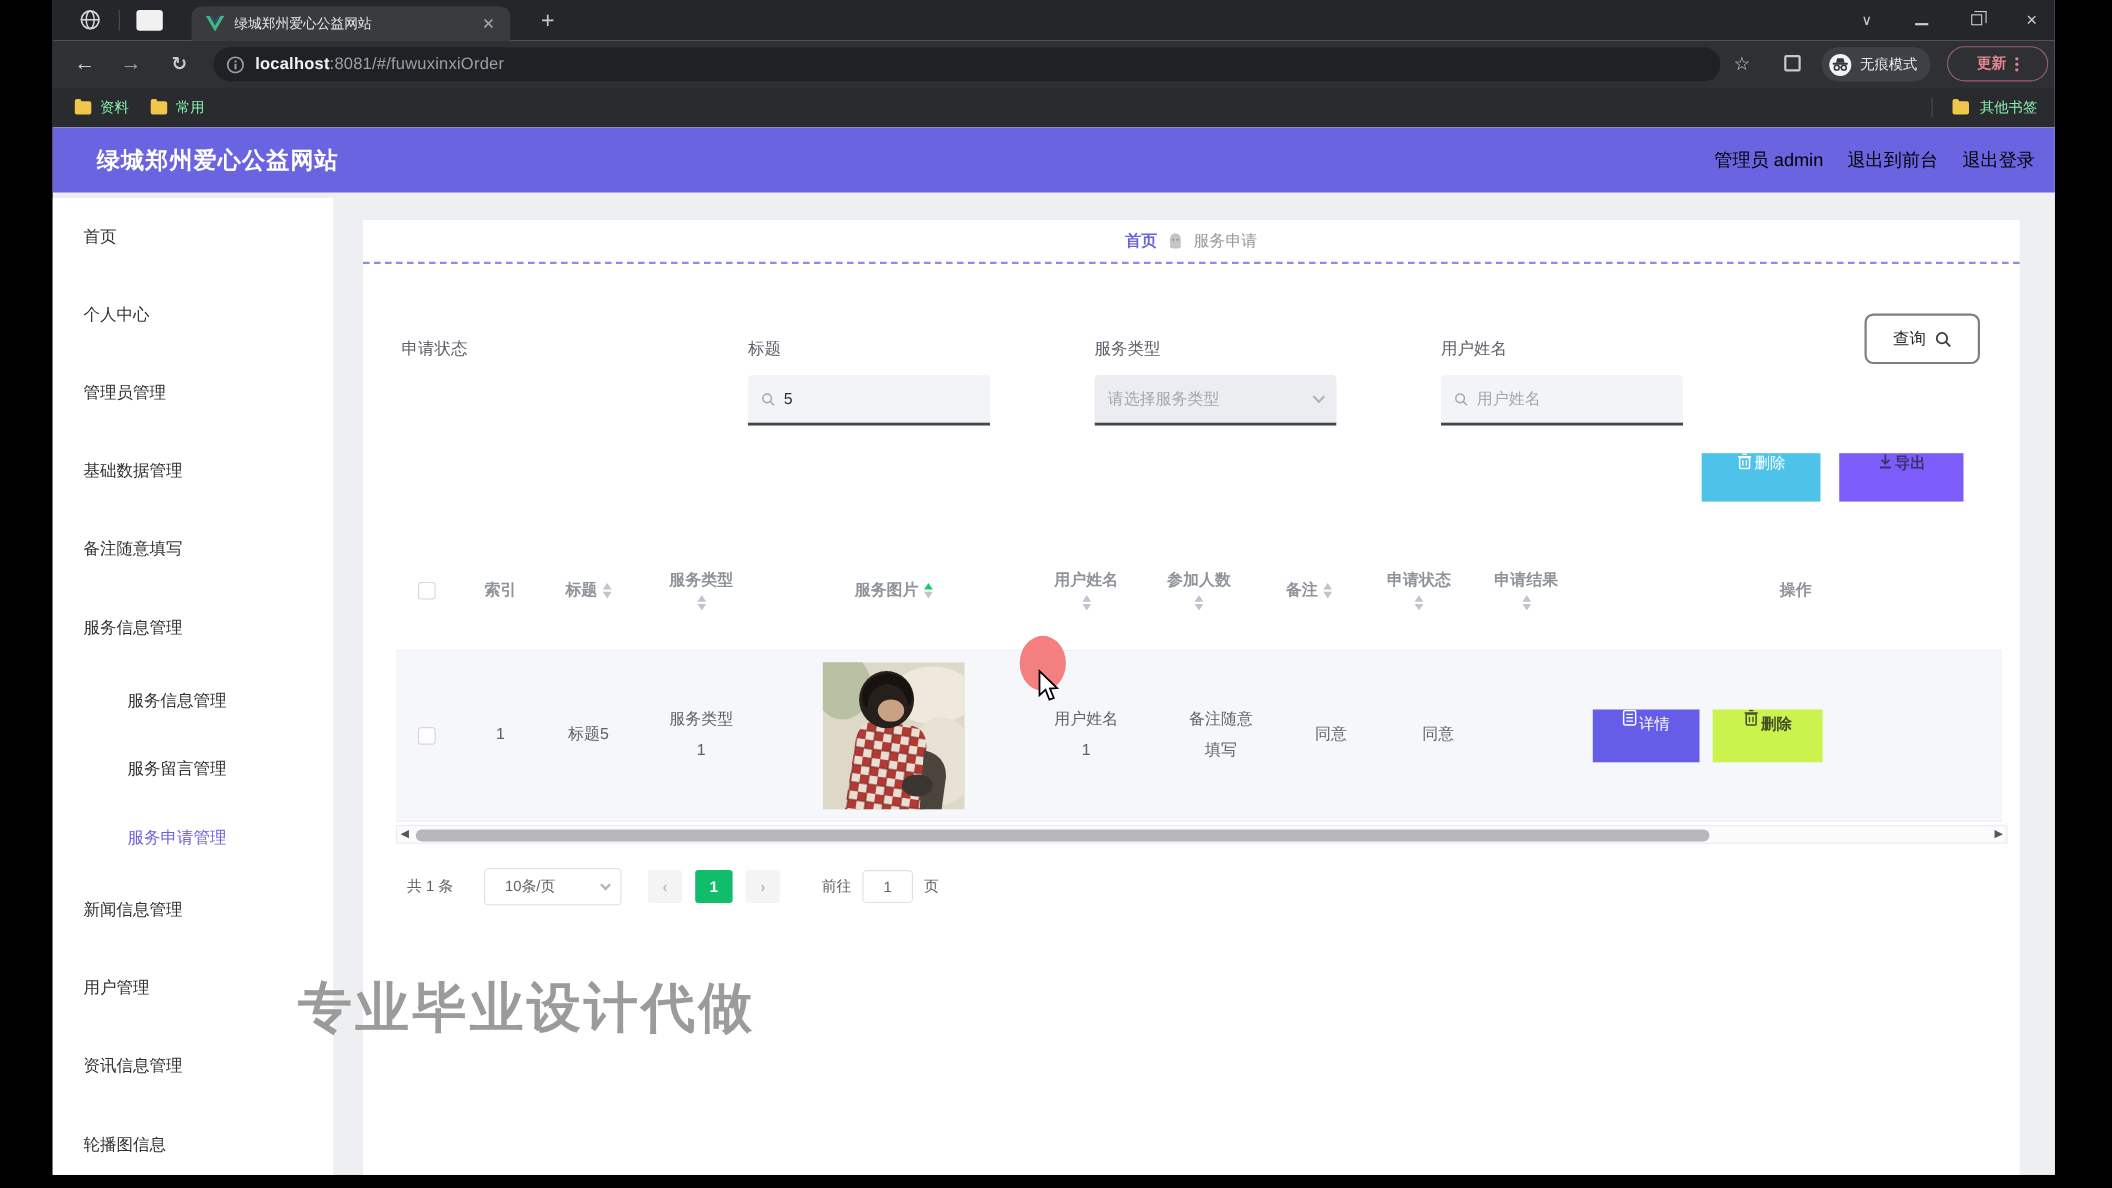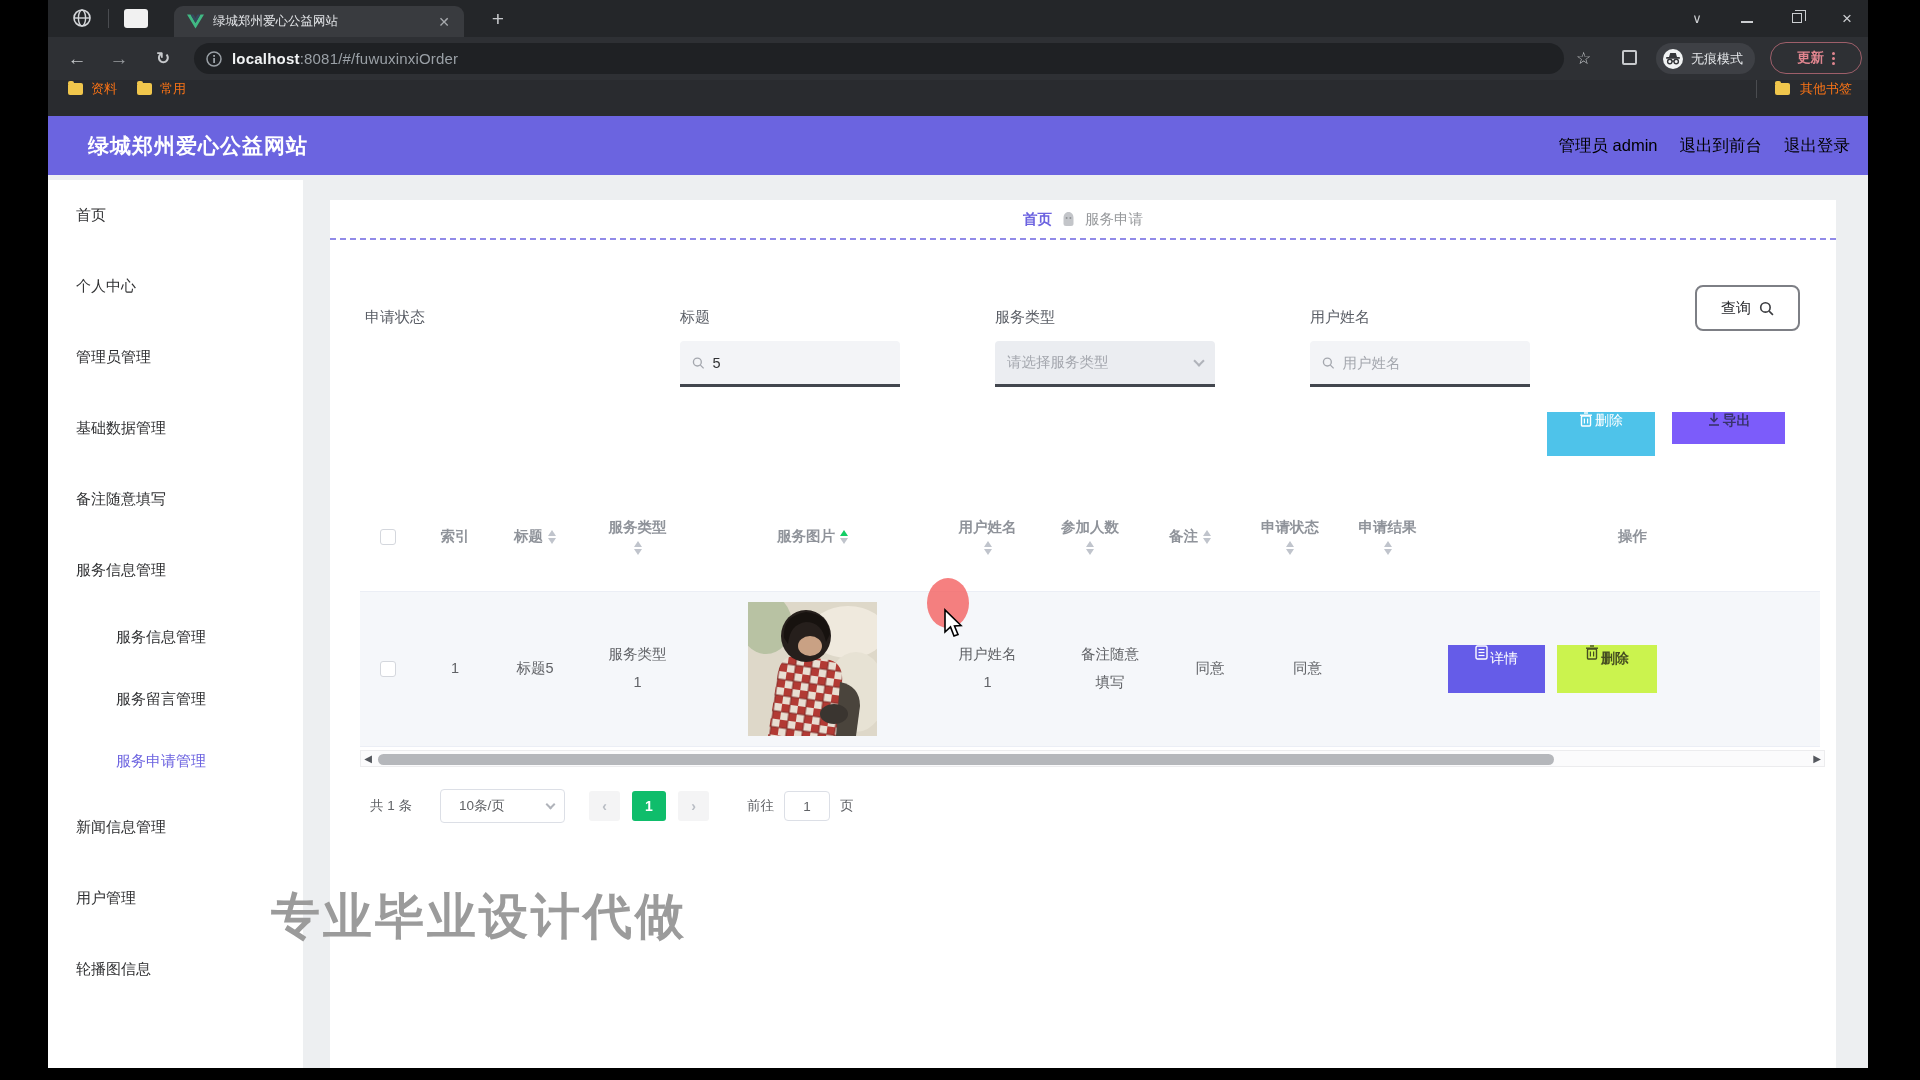--- a/index.html
+++ b/index.html
@@ -35,21 +35,21 @@
   .url-text b { color:#f1f3f4; font-weight:bold; }
   .star-icon { position:absolute; left:1528px; color:#c7c9cc; font-size:17px; }
   .panel-icon { position:absolute; left:1574px; top:13px; width:15px; height:15px; border:2px solid #c7c9cc; border-radius:2px; }
   .incog-pill { position:absolute; left:1608px; top:6px; height:31px; background:#3e4045; border-radius:16px; display:flex; align-items:center; padding:0 12px 0 6px; gap:7px; }
   .incog-label { color:#e8eaed; font-size:13px; }
   .update-pill { position:absolute; left:1722px; top:5px; width:92px; height:32px; border:1.5px solid #9e5f6a; border-radius:16px; display:flex; align-items:center; justify-content:center; gap:8px; }
   .update-label { color:#e0858f; font-size:13.5px; font-weight:bold; }
   .vdots { display:inline-flex; flex-direction:column; gap:2px; }
   .vdots i { width:3px; height:3px; border-radius:50%; background:#e0858f; }
 
-  .bookmarksbar { position:relative; height:36px; background:#292b2f; display:flex; align-items:flex-start; color:#f97316; font-size:13px; }
+  .bookmarksbar { position:relative; height:36px; background:#292b2f; display:flex; align-items:center; color:#86efac; font-size:13px; }
   .bm-item { display:flex; align-items:center; gap:8px; margin-left:20px; }
   .folder-icon { width:15px; height:12px; background:#f0c64c; border-radius:2px; position:relative; }
   .folder-icon:before { content:""; position:absolute; left:0; top:-2px; width:6px; height:3px; background:#f0c64c; border-radius:2px 2px 0 0; }
   .bm-right { position:absolute; right:16px; display:flex; align-items:center; gap:10px; }
   .bm-sep { width:1px; height:18px; background:#4a4c50; margin-right:8px; }
 
   
   .site { position:absolute; left:0; top:116px; width:1820px; height:952px; background:#edeff1; }
   .site-header { position:absolute; left:0; top:0; width:1820px; height:59px; background:#6b64e0; display:flex; align-items:center; }
   .site-title { margin-left:40px; color:#fff; font-size:21px; font-weight:bold; letter-spacing:1px; }
@@ -73,21 +73,21 @@
   .field-input { background:#f3f4f7; }
   .placeholder { color:#a4a7ae; font-size:14.5px; flex:1; }
   .filter-field input { border:none; outline:none; background:transparent; font-size:14.5px; color:#303133; width:100%; font-family:inherit; }
   .filter-field input::placeholder { color:#a4a7ae; }
   .chev { width:8px; height:8px; border-right:2px solid #b0b3ba; border-bottom:2px solid #b0b3ba; transform:rotate(45deg); margin-top:-4px; }
 
   .search-btn { position:absolute; left:1365px; top:85px; width:105px; height:46px; background:#fff; border:2px solid #7d7f85; border-radius:8px; display:flex; align-items:center; justify-content:center; gap:8px; font-size:15px; color:#26272b; }
 
   .btn { display:flex; align-items:flex-start; justify-content:center; gap:2px; border-radius:0; font-size:14px; cursor:default; }
   .del-btn { position:absolute; left:1217px; top:212px; width:108px; height:44px; background:#4ec3ea; color:#fff; }
-  .exp-btn { position:absolute; left:1342px; top:212px; width:113px; height:32px; background:#7c5cfa; color:#38336b; font-weight:bold; }
+  .exp-btn { position:absolute; left:1342px; top:212px; width:113px; height:44px; background:#7c5cfa; color:#38336b; font-weight:bold; }
 
   .table { position:absolute; left:30px; top:282px; width:1460px; }
   .t-row { display:flex; }
   .t-head { height:110px; border-bottom:1px solid #ebeef5; }
   .t-data { height:155px; background:#f5f7fa; border-bottom:1px solid #ebeef5; }
   .cell { display:flex; flex-direction:column; align-items:center; justify-content:center; text-align:center; gap:4px; }
   .t-head .cell { color:#8f939a; font-weight:bold; font-size:14.5px; }
   .t-data .cell { color:#606266; font-size:14.5px; line-height:1.9; }
   .hgroup { display:flex; align-items:center; gap:5px; }
   .w-check{width:55px}.w-idx{width:80px}.w-title{width:80px}.w-type{width:125px}.w-img{width:225px}.w-user{width:125px}.w-count{width:80px}.w-remark{width:120px}.w-status{width:80px}.w-result{width:115px}.w-op{width:375px}
@@ -223,20 +223,21 @@
         <div class="side-item">个人中心</div>
         <div class="side-item">管理员管理</div>
         <div class="side-item">基础数据管理</div>
         <div class="side-item">备注随意填写</div>
         <div class="side-item">服务信息管理</div>
         <div class="side-item sub">服务信息管理</div>
         <div class="side-item sub">服务留言管理</div>
         <div class="side-item sub active">服务申请管理</div>
         <div class="side-item">新闻信息管理</div>
         <div class="side-item">用户管理</div>
+        <div class="side-item">资讯信息管理</div>
         <div class="side-item">轮播图信息</div>
       </div>
 
       <div class="card">
         <div class="crumb-row">
           <span class="crumb-home">首页</span>
           <svg width="13" height="16" viewBox="0 0 13 16">
               <path d="M6.5 1c3 0 5 2.5 5 6v5.5a2.5 2.5 0 0 1-2.5 2.5h-5A2.5 2.5 0 0 1 1.5 12.5V7c0-3.5 2-6 5-6z" fill="#c3c5c9"></path>
               <circle cx="4.6" cy="7" r="1" fill="#8f9195"></circle>
               <circle cx="8.4" cy="7" r="1" fill="#8f9195"></circle>

